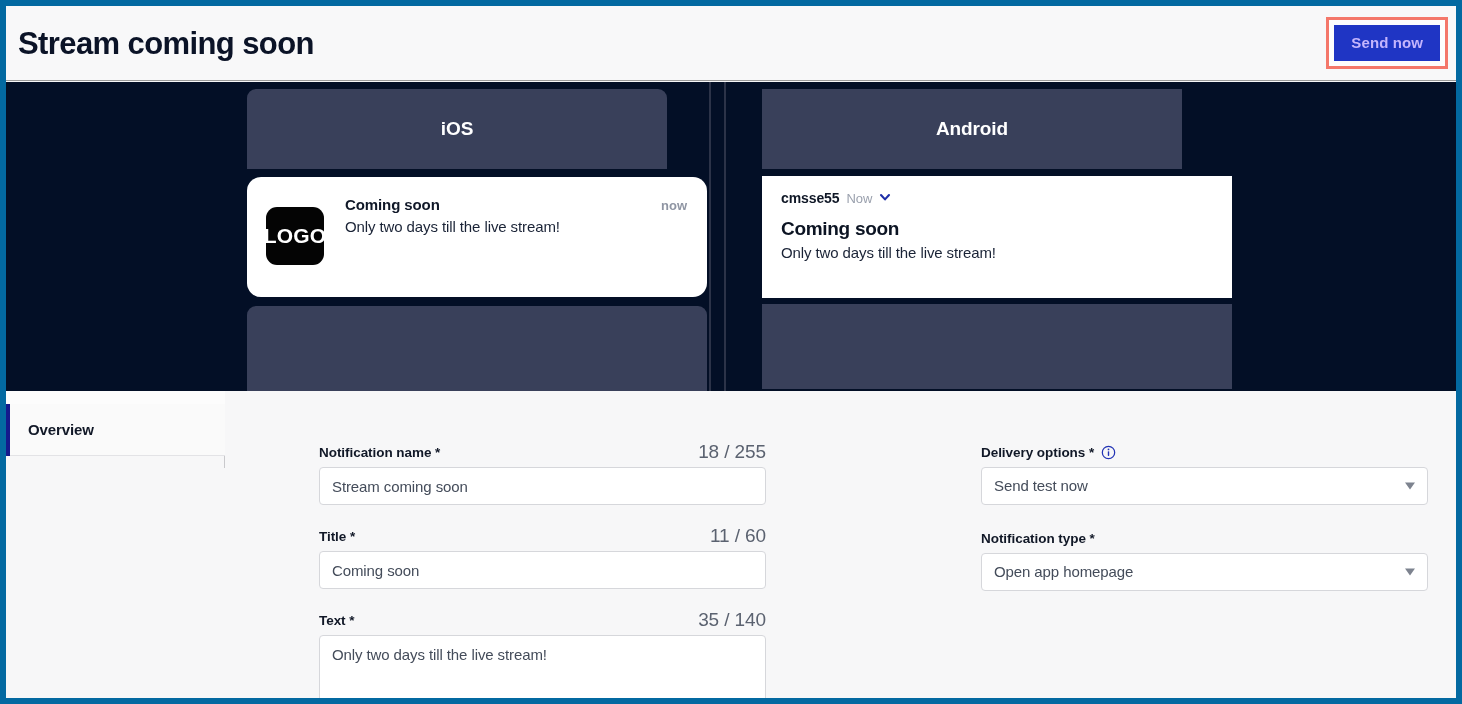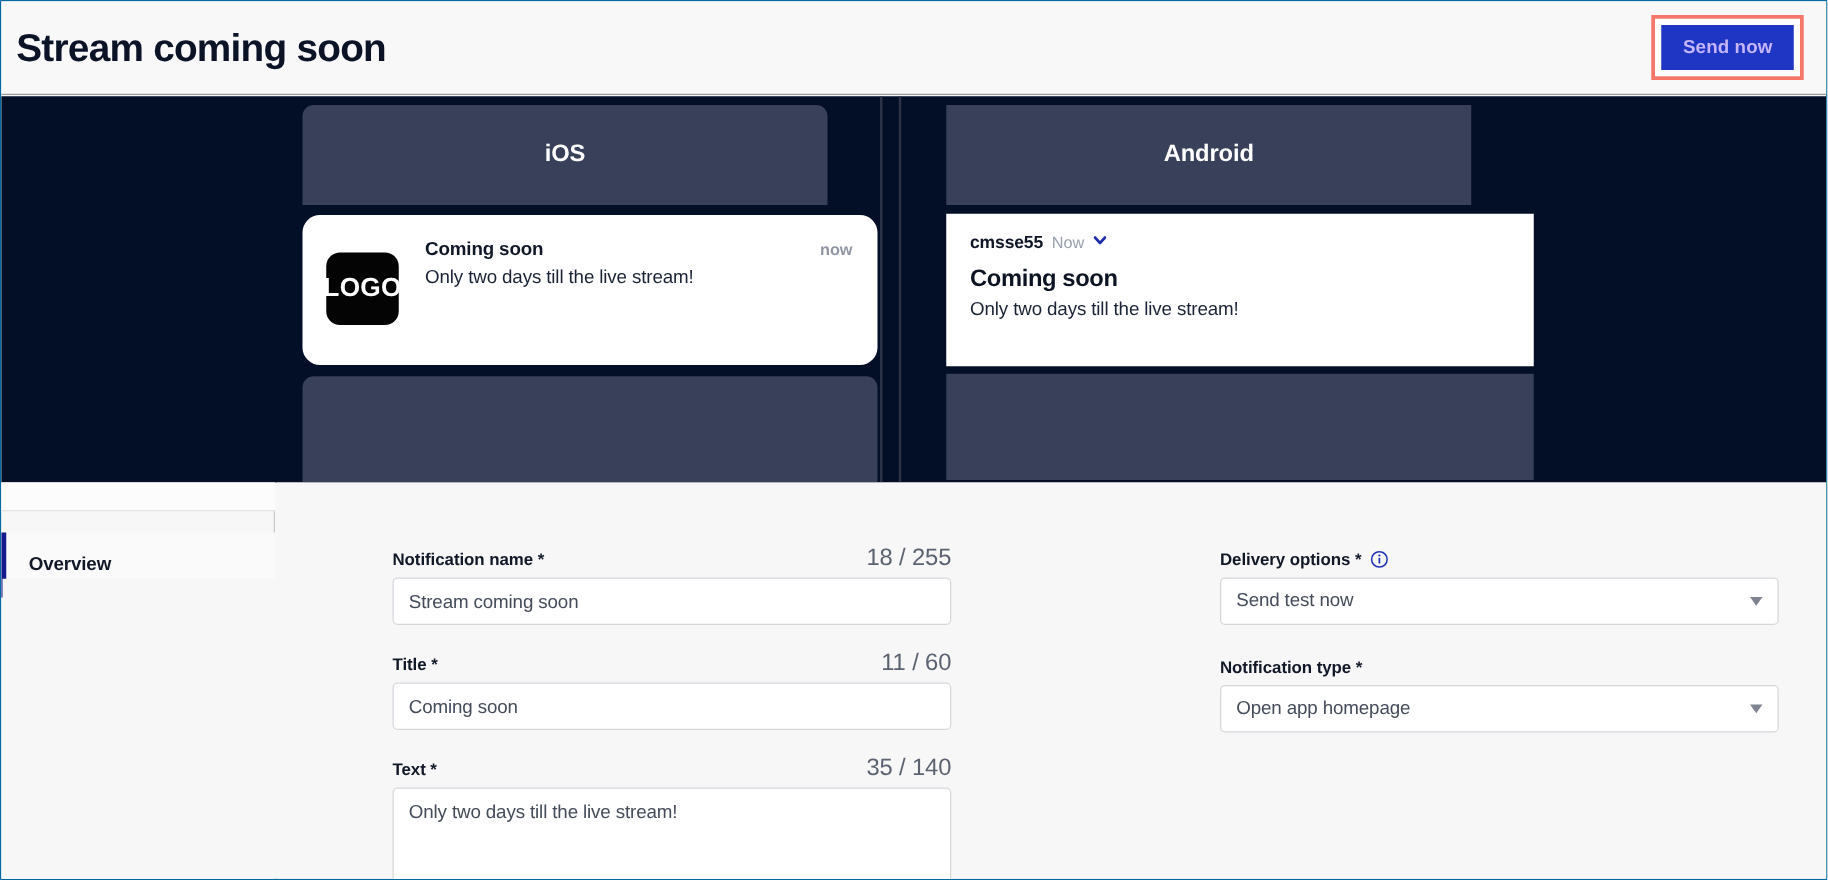--- a/index.html
+++ b/index.html
@@ -11,21 +11,21 @@
     overflow: hidden;
     background: #ffffff;
     font-family: "Liberation Sans", sans-serif;
   }
 
   #app {
     position: relative;
     width: 1462px;
     height: 704px;
     background: #f7f7f8;
-    border: 1px solid #0369a1;
+    border: 6px solid #0369a1;
     overflow: hidden;
   }
 
   
   .app-header {
     position: absolute;
     left: 0; top: 0;
     width: 1460px;
     height: 75px;
     background: #f8f8f9;
@@ -233,21 +233,21 @@
   .sidebar-top-strip {
     position: absolute;
     left: 0; top: 0;
     width: 219px;
     height: 23px;
     background: #fcfcfc;
     border-bottom: 1px solid #e3e3e6;
   }
   .sidebar-item {
     position: absolute;
-    left: 0; top: 40px;
+    left: 0; top: 13px;
     width: 219px;
     height: 52px;
     display: flex;
     align-items: center;
     background: #fafafa;
     border-bottom: 1px solid #e3e3e6;
     cursor: pointer;
   }
   .sidebar-item .accent {
     width: 4px;

